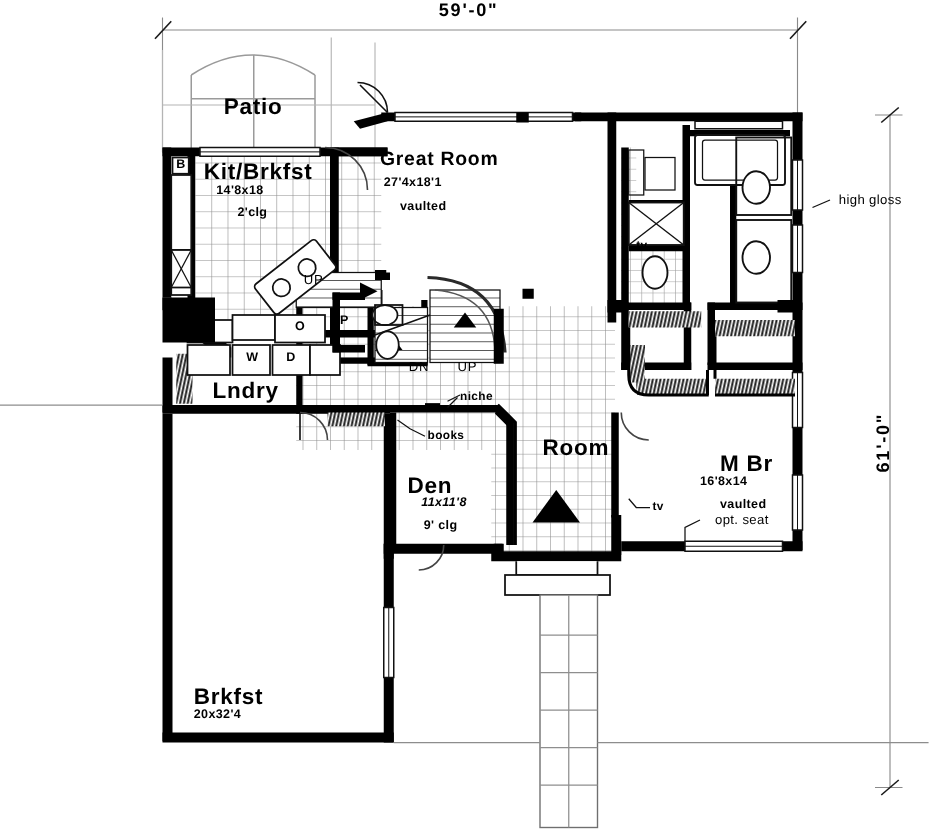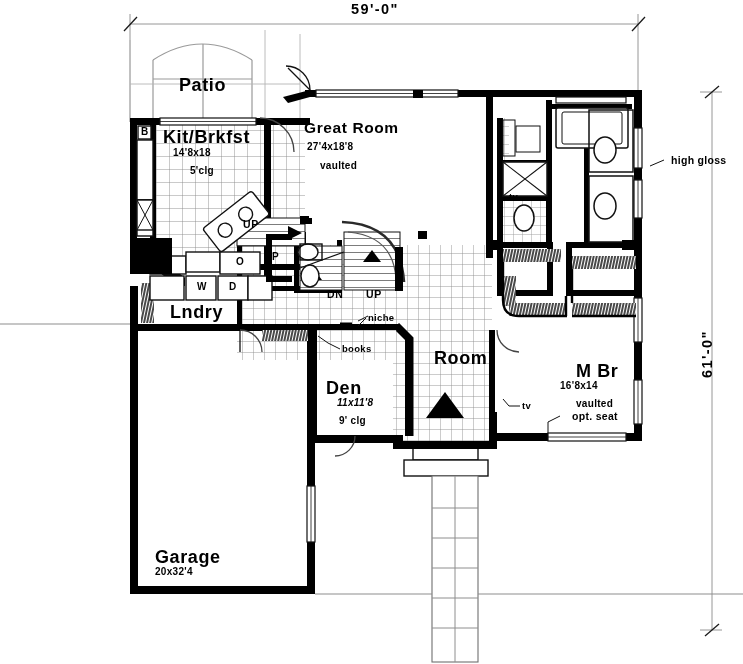--- a/index.html
+++ b/index.html
@@ -51,21 +51,21 @@
     font-weight: bold;
     letter-spacing: 0.3px;
   }
   .room-sub {
     font-size: 10px;
     font-weight: bold;
     letter-spacing: 0.3px;
   }
   .annot {
     font-size: 10.5px;
-    font-weight: bold;
+    font-weight: normal;
     letter-spacing: 0.3px;
   }
   .annot-sm {
     font-size: 9.5px;
     font-weight: bold;
     letter-spacing: 0.3px;
   }
   .dim-text {
     font-size: 14.5px;
     font-weight: bold;
@@ -74,21 +74,21 @@
   .dim-text.vert {
     transform: rotate(-90deg);
     transform-origin: left top;
   }
   .fix-lbl {
     font-size: 10px;
     font-weight: bold;
   }
   .stair-lbl {
     font-size: 10.5px;
-    font-weight: bold;
+    font-weight: normal;
     letter-spacing: 0.6px;
   }
 </style>
 </head>
 <body>
 
 <div id="plan-root">
 
   <svg id="floorplan" viewBox="0 0 743 664">
     <defs>
@@ -431,39 +431,39 @@
   </svg>
 
   <div class="lbl dim-text" style="left:351px; top:2px;">59'-0"</div>
 
   <div class="lbl dim-text vert" style="left:700px; top:378px;">61'-0"</div>
 
   <div class="lbl room-name" style="left:179px; top:76px;">Patio</div>
 
   <div class="lbl room-name" style="left:163px; top:128px;">Kit/Brkfst</div>
   <div class="lbl room-dim" style="left:173px; top:148px;">14'8x18</div>
-  <div class="lbl room-sub" style="left:190px; top:166px;">5'clg</div>
+  <div class="lbl room-sub" style="left:190px; top:166px;">2'clg</div>
 
   <div class="lbl room-name big" style="left:304px; top:120px;">Great Room</div>
-  <div class="lbl room-dim" style="left:307px; top:142px;">27'4x18'8</div>
+  <div class="lbl room-dim" style="left:307px; top:142px;">27'4x18'1</div>
   <div class="lbl room-sub" style="left:320px; top:161px;">vaulted</div>
 
   <div class="lbl room-name" style="left:170px; top:303px;">Lndry</div>
 
   <div class="lbl room-name" style="left:326px; top:379px;">Den</div>
   <div class="lbl room-dim" style="left:337px; top:398px;font-style:italic;">11x11'8</div>
   <div class="lbl room-sub" style="left:339px; top:416px;">9' clg</div>
 
   <div class="lbl room-name" style="left:434px; top:349px;">Room</div>
 
   <div class="lbl room-name" style="left:576px; top:362px;">M Br</div>
   <div class="lbl room-dim" style="left:560px; top:381px;">16'8x14</div>
   <div class="lbl room-sub" style="left:576px; top:399px;">vaulted</div>
 
-  <div class="lbl room-name" style="left:155px; top:548px;">Garage</div>
+  <div class="lbl room-name" style="left:155px; top:548px;">Brkfst</div>
   <div class="lbl room-dim" style="left:155px; top:567px;">20x32'4</div>
 
   <div class="lbl annot" style="left:671px; top:155px;">high gloss</div>
 
   <div class="lbl annot" style="left:572px; top:411px;">opt. seat</div>
 
   <div class="lbl annot-sm" style="left:368px; top:313px;">niche</div>
 
   <div class="lbl annot-sm" style="left:342px; top:344px;">books</div>
 

